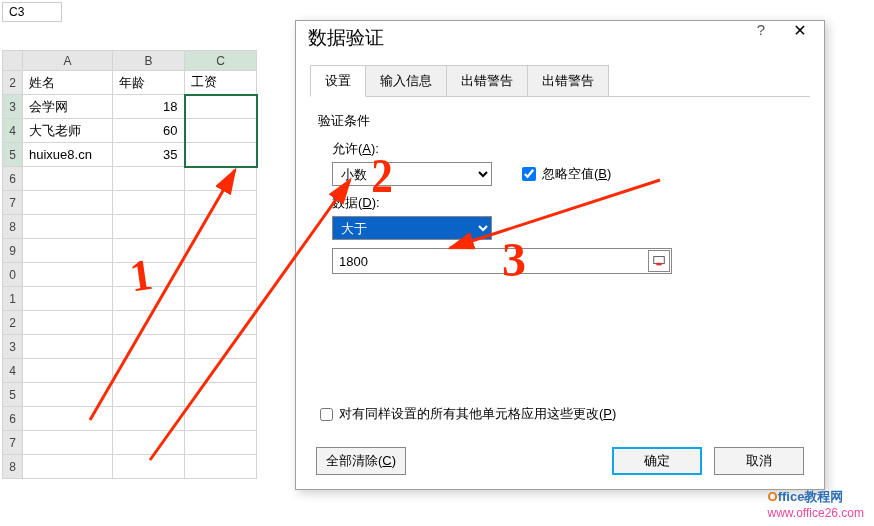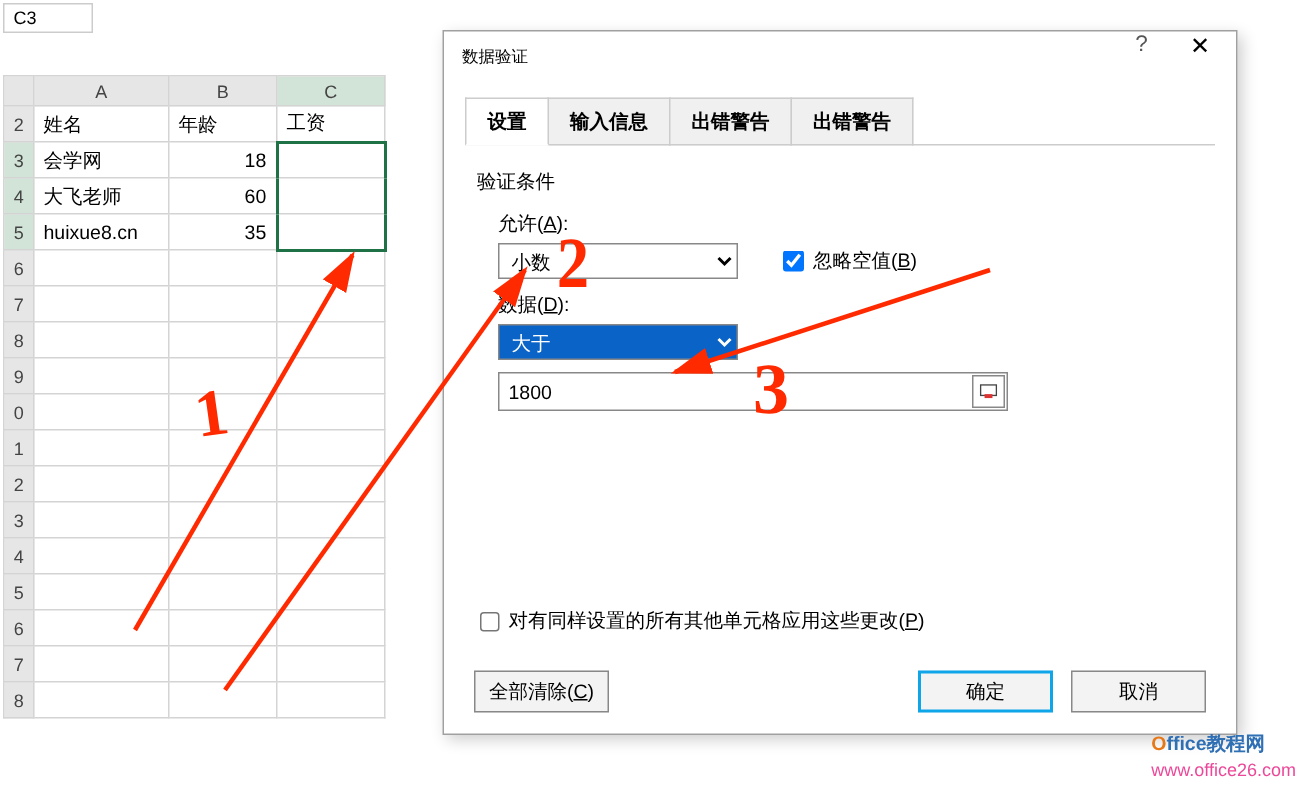--- a/index.html
+++ b/index.html
@@ -19,26 +19,26 @@
     .col-b { width: 72px; text-align: right; }
     .col-c { width: 72px; text-align: right; }
     .sel-range { background: #dcdcdc; }
     .sel-top { border-top: 2px solid #1f7246 !important; }
     .sel-left { border-left: 2px solid #1f7246 !important; }
     .sel-right { border-right: 2px solid #1f7246 !important; }
     .sel-bottom { border-bottom: 2px solid #1f7246 !important; }
     .active-cell { background: #fff !important; }
     
     .dialog { position: absolute; top: 20px; left: 295px; width: 530px; height: 470px; background: #fff; border: 1px solid #a0a0a0; box-shadow: 3px 3px 10px rgba(0,0,0,0.2); }
-    .dlg-title { position: relative; height: 34px; line-height: 34px; padding: 0 12px; font-size: 11px; }
+    .dlg-title { position: relative; height: 34px; line-height: 34px; padding: 0 12px; font-size: 19px; }
     .dlg-close { position: absolute; right: 4px; top: 0; width: 40px; height: 30px; text-align: center; font-size: 16px; cursor: pointer; }
     .dlg-help { position: absolute; right: 48px; top: 0; width: 30px; text-align: center; font-size: 15px; color: #555; cursor: pointer; }
     
     .tabs { display: flex; margin: 10px 14px 0 14px; }
-    .tab { padding: 6px 14px; border: 1px solid #ccc; border-bottom: none; background: #f0f0f0; margin-right: -1px; cursor: pointer; font-weight: bold; }
+    .tab { padding: 6px 14px; border: 1px solid #ccc; border-bottom: none; background: #f0f0f0; margin-right: -1px; cursor: pointer; }
     .tab.active { background: #fff; border-bottom: 1px solid #fff; position: relative; z-index: 2; }
     .tab-line { border-top: 1px solid #ccc; margin: 0 14px; position: relative; top: -1px; }
     
     .pane { padding: 12px 22px; }
     .section-title { margin: 2px 0 10px 0; }
     .field-row { margin: 6px 0 2px 14px; }
     .label { margin-bottom: 4px; }
     .underline { text-decoration: underline; }
     
     .combo-row { display: flex; align-items: center; gap: 30px; margin: 0 0 8px 14px; }

